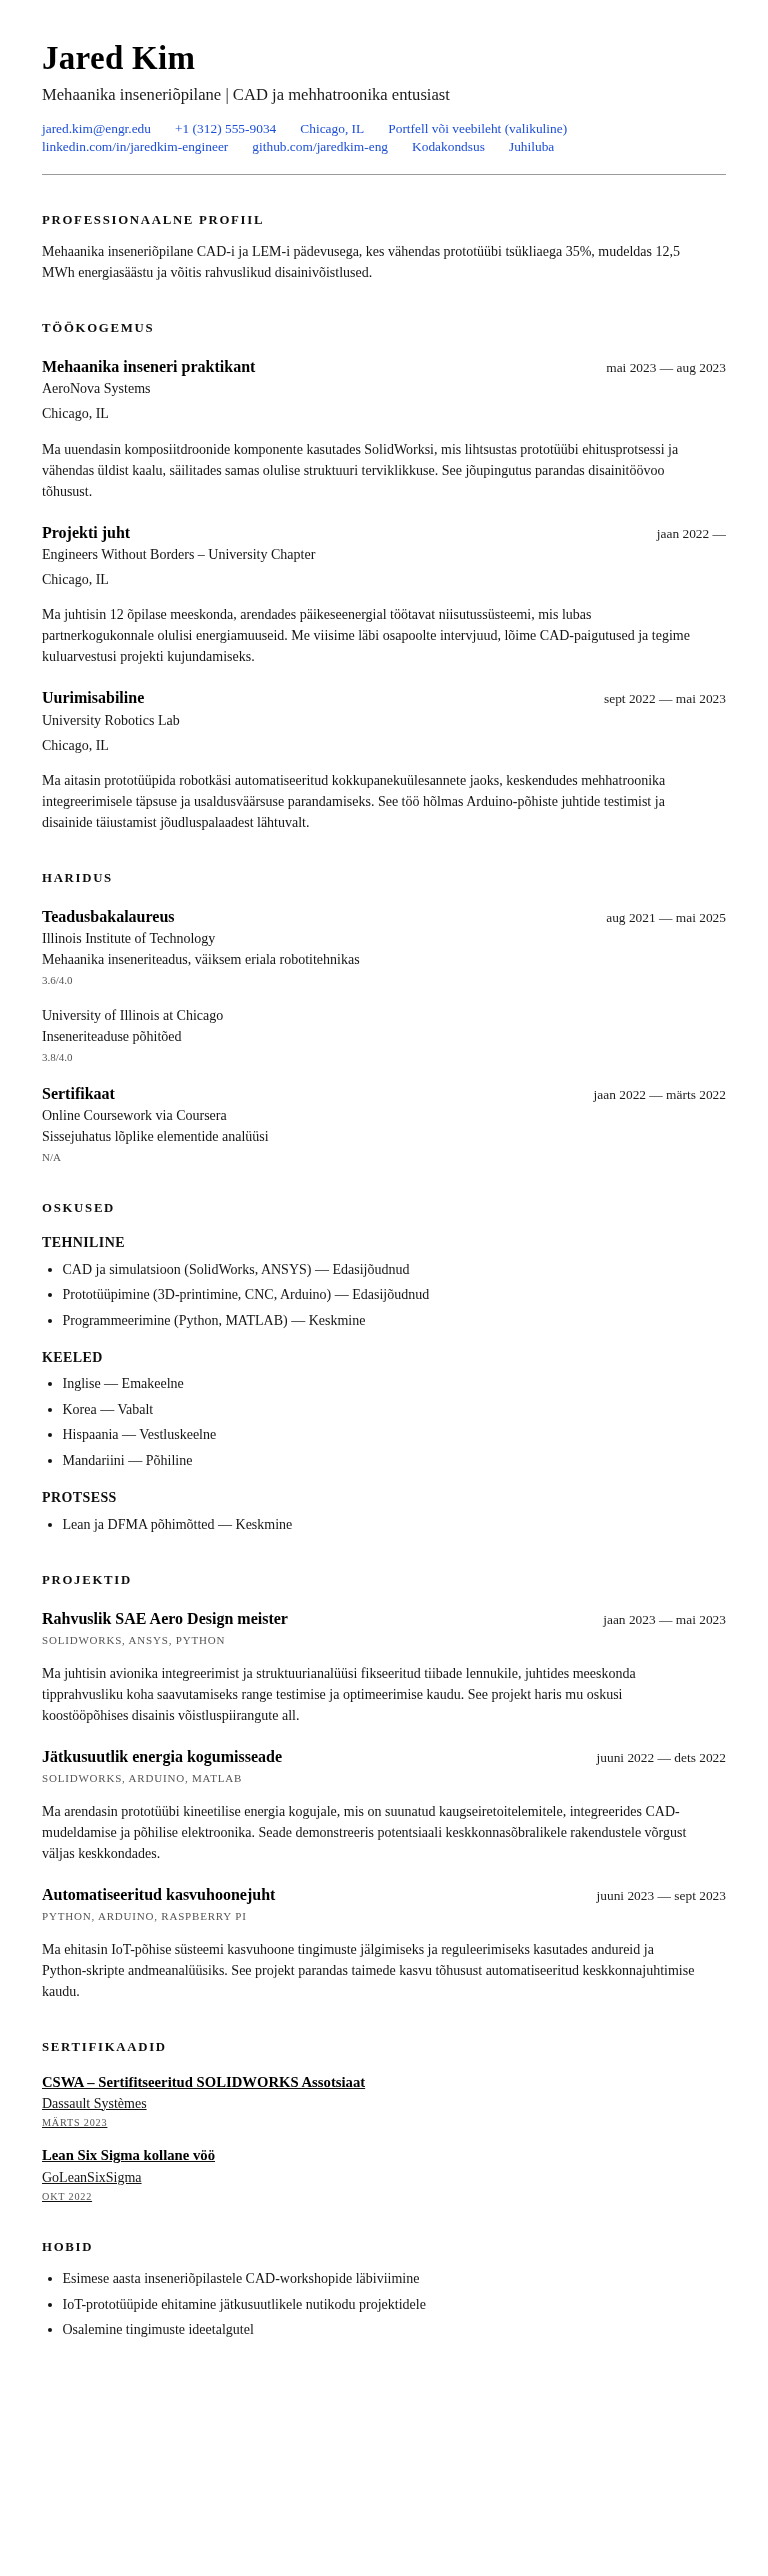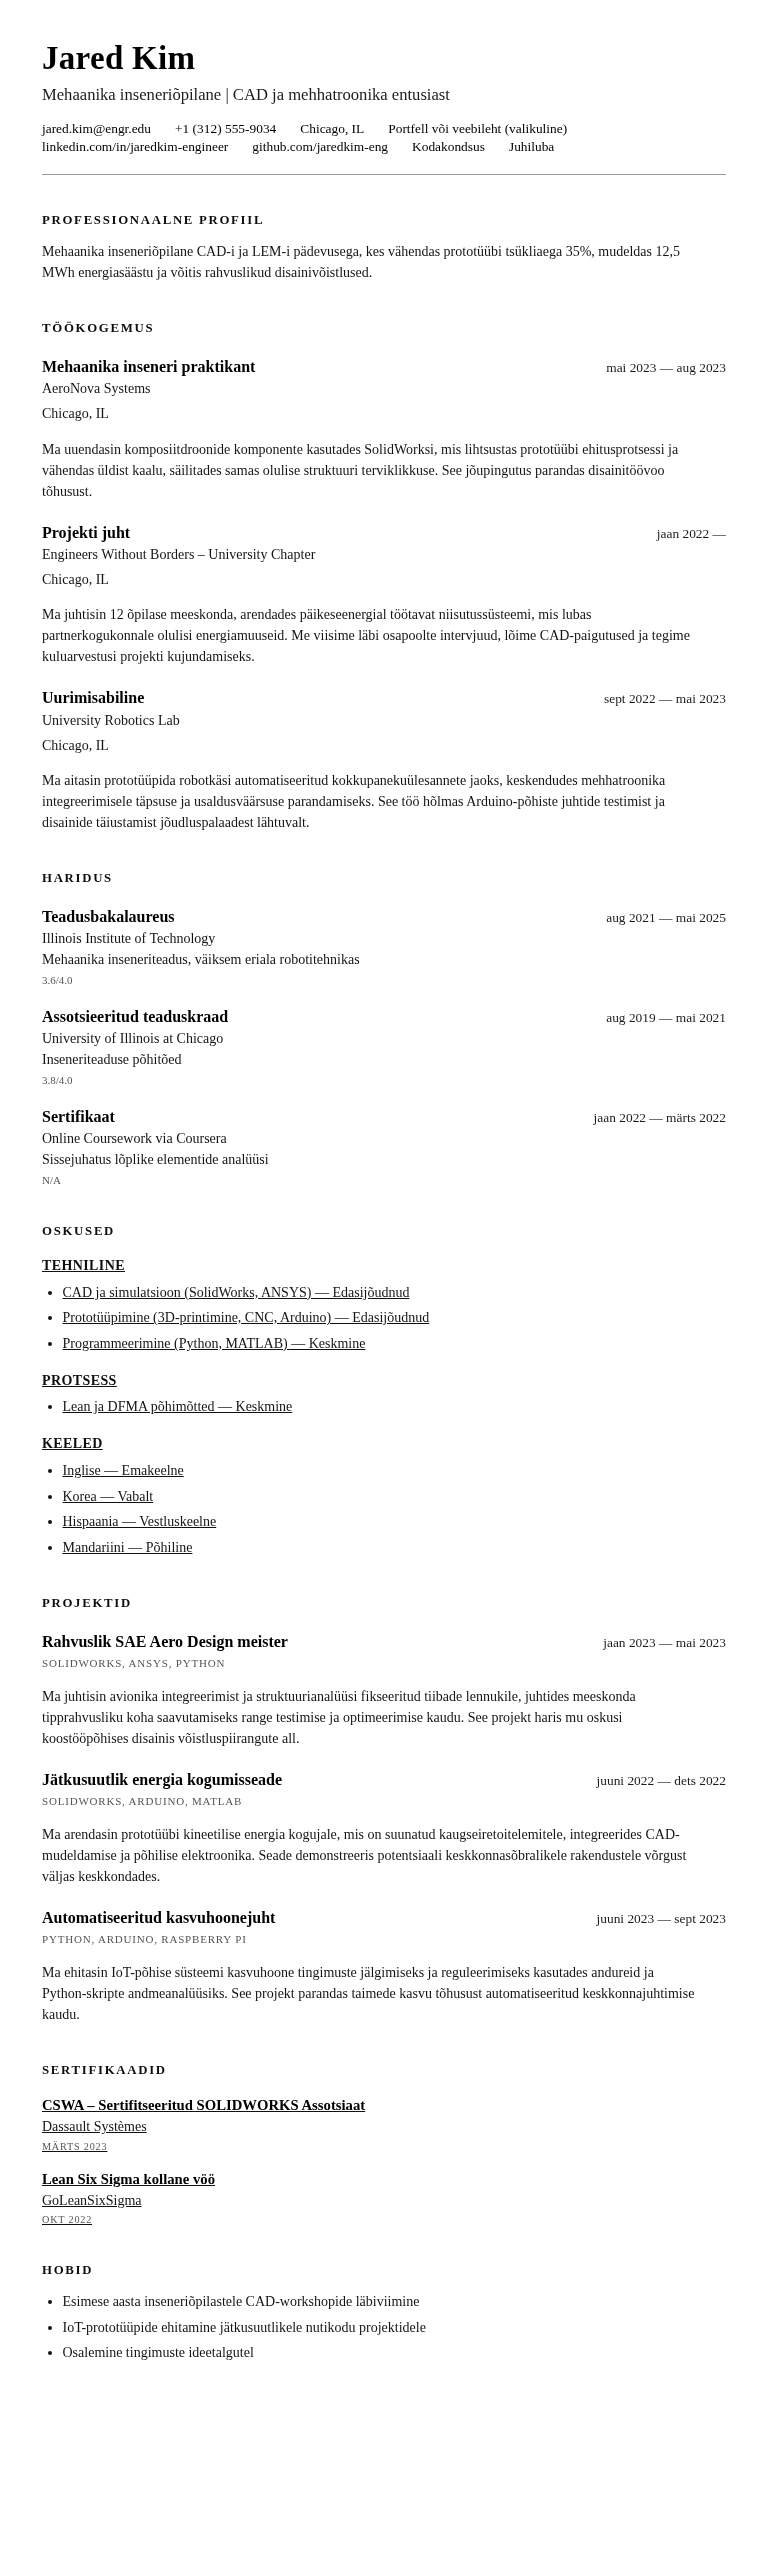--- a/index.html
+++ b/index.html
@@ -25,21 +25,21 @@
   .tagline {
     font-size: 16.6px;
     margin-top: 7.7px;
     color: #1c1c1c;
   }
   .contact-row {
     display: flex;
     flex-wrap: wrap;
     gap: 4px 24px;
     font-size: 13.4px;
-    color: #000000;
+    color: #1d4ed8;
   }
   .contact-row.first { margin-top: 16.6px; }
   .contact-row + .contact-row { margin-top: 2px; }
   .divider {
     border: none;
     border-top: 0.6px solid #9a9a9a;
     margin-top: 19px;
   }
   .section { margin-top: 38px; }
   .section-heading {
@@ -70,21 +70,21 @@
   .entry-dates {
     font-size: 13.4px;
     color: #1c1c1c;
     white-space: nowrap;
   }
   .entry-org { font-size: 14px; margin-top: 5.1px; color: #141414; }
   .entry-location { font-size: 14px; margin-top: 9px; color: #141414; }
   .entry-desc { margin-top: 16.6px; }
   .edu-field { font-size: 14px; margin-top: 5.1px; color: #141414; }
   .edu-gpa { font-size: 11px; margin-top: 5.8px; color: #555555; }
-  .skill-group { margin-top: 19px; text-decoration: underline; }
+  .skill-group { margin-top: 19px; }
   .group-heading {
     font-size: 14px;
     font-weight: 700;
     letter-spacing: 0.4px;
     color: #0e0e0e;
   }
   .bullet-list {
     margin-top: 7.7px;
     padding-left: 20.5px;
     list-style: disc outside;
@@ -182,24 +182,20 @@
       <div class="entry-head">
         <h3 class="entry-title">Teadusbakalaureus</h3>
         <span class="entry-dates">aug 2021 — mai 2025</span>
       </div>
       <p class="entry-org">Illinois Institute of Technology</p>
       <p class="edu-field">Mehaanika inseneriteadus, väiksem eriala robotitehnikas</p>
       <p class="edu-gpa">3.6/4.0</p>
     </article>
 
     <article class="entry">
-      <div class="entry-head">
-        <h3 class="entry-title">Assotsieeritud teaduskraad</h3>
-        <span class="entry-dates">aug 2019 — mai 2021</span>
-      </div>
       <p class="entry-org">University of Illinois at Chicago</p>
       <p class="edu-field">Inseneriteaduse põhitõed</p>
       <p class="edu-gpa">3.8/4.0</p>
     </article>
 
     <article class="entry">
       <div class="entry-head">
         <h3 class="entry-title">Sertifikaat</h3>
         <span class="entry-dates">jaan 2022 — märts 2022</span>
       </div>
@@ -211,39 +207,39 @@
 
   <section class="section">
     <h2 class="section-heading">OSKUSED</h2>
 
     <div class="skill-group">
       <h3 class="group-heading">TEHNILINE</h3>
       <ul class="bullet-list">
         <li>CAD ja simulatsioon (SolidWorks, ANSYS) — Edasijõudnud</li>
         <li>Prototüüpimine (3D-printimine, CNC, Arduino) — Edasijõudnud</li>
         <li>Programmeerimine (Python, MATLAB) — Keskmine</li>
-      </ul>
-    </div>
-
-    <div class="skill-group">
-      <h3 class="group-heading">PROTSESS</h3>
-      <ul class="bullet-list">
-        <li>Lean ja DFMA põhimõtted — Keskmine</li>
       </ul>
     </div>
 
     <div class="skill-group">
       <h3 class="group-heading">KEELED</h3>
       <ul class="bullet-list">
         <li>Inglise — Emakeelne</li>
         <li>Korea — Vabalt</li>
         <li>Hispaania — Vestluskeelne</li>
         <li>Mandariini — Põhiline</li>
       </ul>
     </div>
+
+    <div class="skill-group">
+      <h3 class="group-heading">PROTSESS</h3>
+      <ul class="bullet-list">
+        <li>Lean ja DFMA põhimõtted — Keskmine</li>
+      </ul>
+    </div>
   </section>
 
   <section class="section">
     <h2 class="section-heading">PROJEKTID</h2>
 
     <article class="entry">
       <div class="entry-head">
         <h3 class="entry-title">Rahvuslik SAE Aero Design meister</h3>
         <span class="entry-dates">jaan 2023 — mai 2023</span>
       </div>

